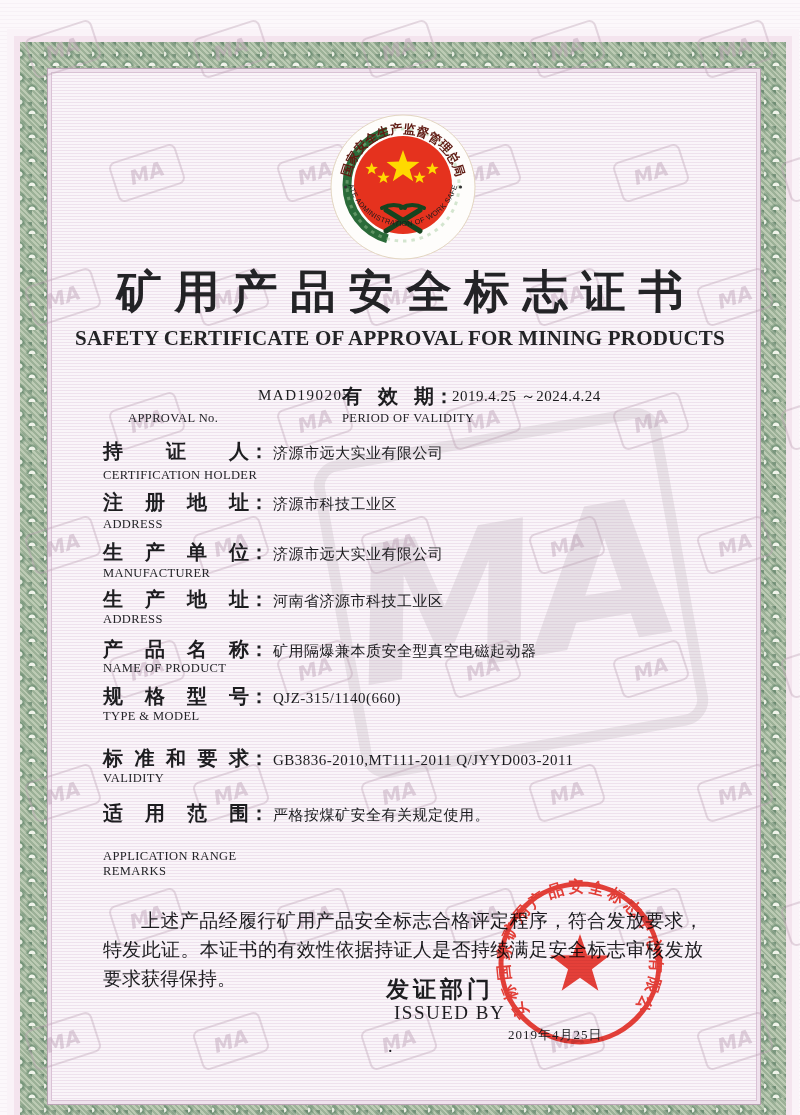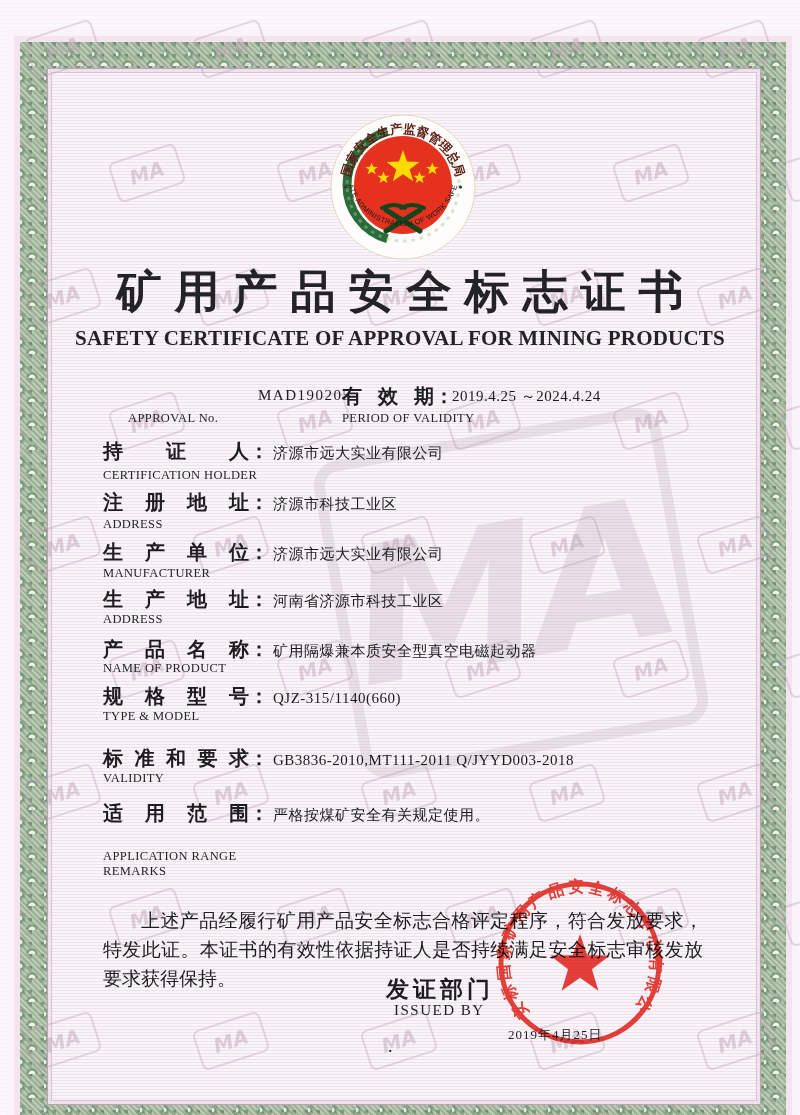--- a/index.html
+++ b/index.html
@@ -78,21 +78,21 @@
     position:absolute;font-family:"Liberation Serif",serif;
     font-size:12.5px;letter-spacing:.4px;color:#242428;
   }
   .val{font-size:15px;color:#1b1b1e;letter-spacing:.5px;}
   .statement{
     position:absolute;left:103px;top:906px;width:600px;
     font-size:19px;line-height:29px;text-indent:2em;color:#1d1d20;
     text-align:justify;
   }
   .issued-zh{left:386px;top:974px;font-size:23px;letter-spacing:4px;font-weight:600;font-family:Liberation Serif, serif;}
-  .issued-en{left:394px;top:1002px;font-size:15px;letter-spacing:1.5px;}
+  .issued-en{left:394px;top:1002px;font-size:19px;letter-spacing:1.5px;}
   .date{left:508px;top:1026px;font-size:13px;letter-spacing:1px;z-index:6;}
   .stray-dot{left:388px;top:1036px;font-size:18px;z-index:6;}
   .emblem{position:absolute;left:328px;top:112px;width:150px;height:150px;}
   .seal{position:absolute;left:495px;top:878px;width:170px;height:170px;opacity:.88;z-index:5;mix-blend-mode:multiply;}
 </style>
 </head>
 <body>
 
 <div class="page">
 
@@ -227,21 +227,21 @@
   <div class="en-label" style="left:103px;top:661px;">NAME OF PRODUCT</div>
 
   <div class="txt" style="left:103px;top:683px;">
     <span class="zh-label w146">规格型号</span><span class="colon">：</span>
     <span class="val">QJZ-315/1140(660)</span>
   </div>
   <div class="en-label" style="left:103px;top:709px;">TYPE &amp; MODEL</div>
 
   <div class="txt" style="left:103px;top:745px;">
     <span class="zh-label w146">标准和要求</span><span class="colon">：</span>
-    <span class="val">GB3836-2010,MT111-2011 Q/JYYD003-2018</span>
+    <span class="val">GB3836-2010,MT111-2011 Q/JYYD003-2011</span>
   </div>
   <div class="en-label" style="left:103px;top:771px;">VALIDITY</div>
 
   <div class="txt" style="left:103px;top:792px;margin-top:8px;">
     <span class="zh-label w146">适用范围</span><span class="colon">：</span>
     <span class="val">严格按煤矿安全有关规定使用。</span>
   </div>
   <div class="en-label" style="left:103px;top:818px;margin-top:31px;">APPLICATION RANGE</div>
 
   <div class="en-label" style="left:103px;top:864px;">REMARKS</div>

